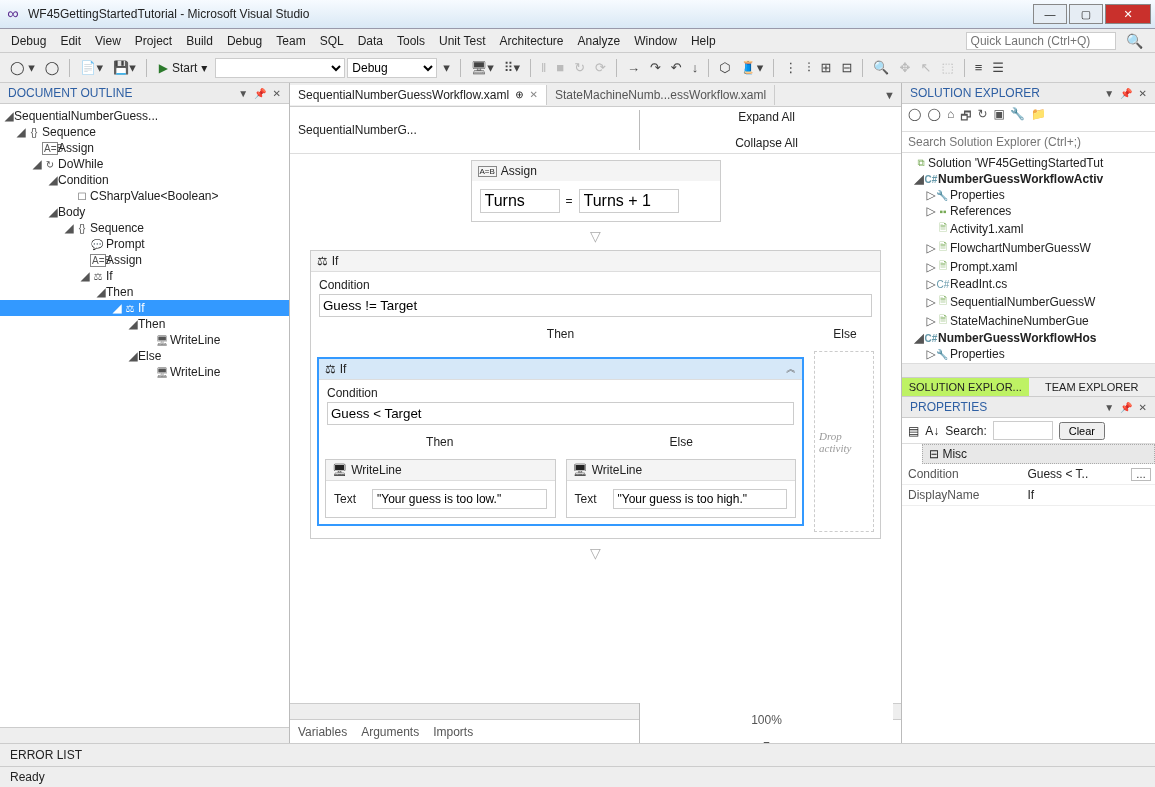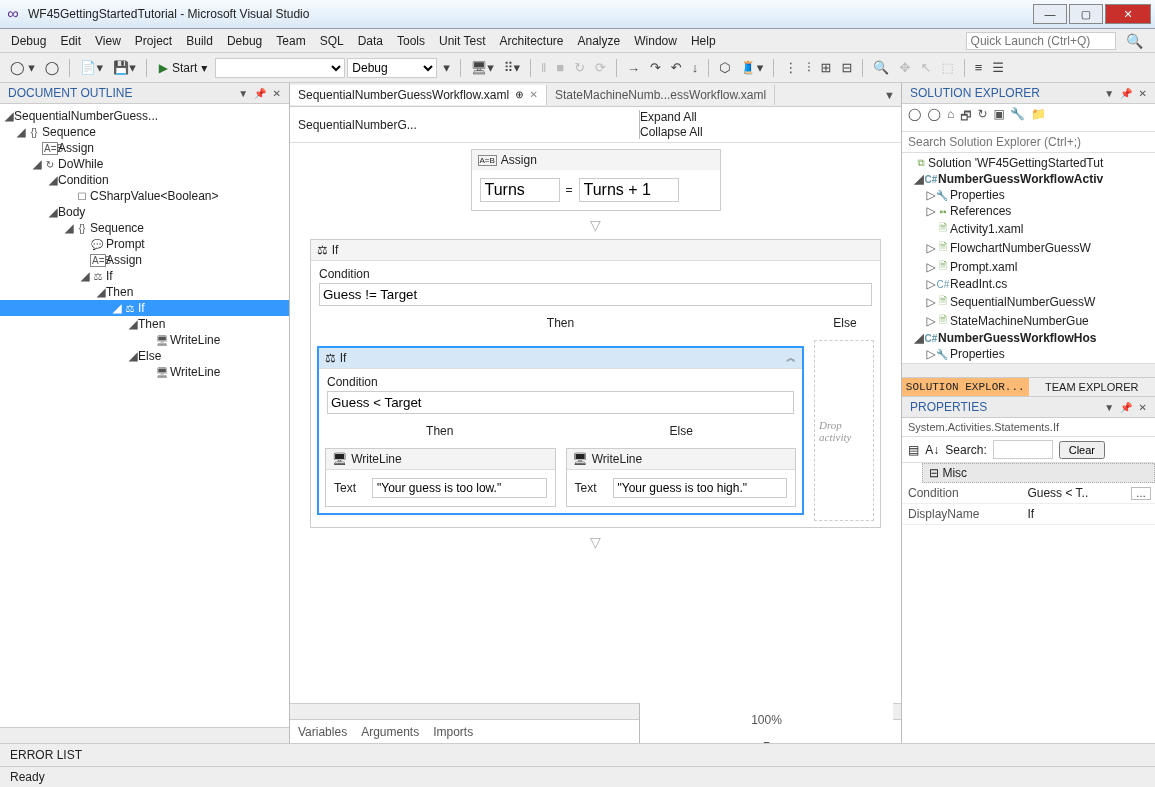--- a/index.html
+++ b/index.html
@@ -48,21 +48,21 @@
   .left-scroll{height:16px;background:#eee;border-top:1px solid #ccc;}
 
   
   .center { flex:1; display:flex; flex-direction:column; min-width:0; background:#fff;}
   .tabs { display:flex; align-items:center; height:24px; border-bottom:1px solid #ccc; background:#eee; font-size:12px;}
   .tab { padding:3px 8px; background:#fff; border-right:1px solid #ccc; display:flex; align-items:center; gap:6px; cursor:pointer;}
   .tab.inactive{background:#eee; color:#555;}
   .tab .x{color:#888; font-size:10px;}
   .tabs .pins{margin-left:auto; padding-right:6px; color:#555; font-size:11px; display:flex; gap:8px;}
   .crumb{display:flex; align-items:center; padding:3px 8px; border-bottom:1px solid #ddd; font-size:12px;}
-  .crumb .right{margin-left:auto; display:flex; gap:1px; cursor:pointer;}
+  .crumb .right{margin-left:auto; display:flex; gap:12px; cursor:pointer;align-items:center;}
   .designer{flex:1; overflow:auto; background:#fff; position:relative; padding:6px 20px;}
   .assign-box{border:1px solid #ccc; width:250px; margin:0 auto 6px; background:#fff;}
   .act-header{background:#f4f4f4; padding:3px 6px; font-size:12px; display:flex; align-items:center; gap:4px;}
   .act-body{padding:8px; display:flex; gap:6px; align-items:center;}
   .act-body input{border:1px solid #ccc; padding:2px 4px; font-size:16px;}
   .connector{text-align:center; color:#aaa; font-size:14px; margin:2px 0;}
   .if-outer{border:1px solid #ccc; margin:6px 0;}
   .if-outer .act-header{border-bottom:1px solid #ddd;}
   .if-cond{padding:6px 8px;}
   .if-cond .lbl{font-size:12px; margin-bottom:2px;}
@@ -89,21 +89,21 @@
   .search-se{border-bottom:1px solid #ddd;}
   .search-se input{width:100%; border:none; padding:3px 6px; font-size:12px; color:#777;}
   .se-tree{flex:0 0 auto; overflow:auto; font-size:12px; padding:2px 0; max-height:210px;}
   .se-row{display:flex; align-items:center; padding:1px 2px; white-space:nowrap; cursor:pointer;}
   .se-row .tw{width:10px; text-align:center; color:#555;}
   .se-row .ico{width:14px; font-size:10px; text-align:center; color:#7a5;}
   .se-row.bold{font-weight:700;}
   .se-scroll{height:14px; background:#eee; border-top:1px solid #ddd;}
   .bottom-tabs{display:flex; border-top:1px solid #ccc; font-size:11px;}
   .bottom-tabs div{flex:1; padding:3px; text-align:center; background:#eee; cursor:pointer;}
-  .bottom-tabs div.active{background:#fdba74;font-family:Liberation Mono, monospace;}
+  .bottom-tabs div.active{background:#bef264;}
   .props{border-top:1px solid #ccc; display:flex; flex-direction:column; flex:1;}
   .props-sub{padding:3px 6px; color:#555; font-size:11px; border-bottom:1px solid #ddd;}
   .props-toolbar{display:flex; align-items:center; gap:6px; padding:3px 6px; border-bottom:1px solid #ddd; font-size:12px;}
   .props-toolbar input{border:1px solid #ccc; width:60px;}
   .props-toolbar button{font-size:11px; padding:1px 8px;}
   .props-cat{background:#e8e8e8; border:1px dotted #aaa; padding:2px 6px; font-size:12px;margin-left:20px;}
   .props-grid{font-size:12px;}
   .props-grid .prow{display:flex; border-bottom:1px solid #eee;}
   .props-grid .pk{width:48%; padding:3px 6px; color:#555;}
   .props-grid .pv{flex:1; padding:3px 4px; display:flex; align-items:center;}
@@ -491,21 +491,20 @@
 
     <div class="props">
       <div class="panel-title">
         <span>PROPERTIES</span>
         <span class="pins">
             <span>▼</span>
             <span>📌</span>
             <span>✕</span>
           </span>
       </div>
-      <div class="props-sub">System.Activities.Statements.If</div>
       <div class="props-toolbar">
         <span>▤</span>
         <span>A↓</span>
         <span>Search:</span>
         <input style="">
         <button>Clear</button>
       </div>
       <div class="props-cat">⊟ <span>Misc</span></div>
       <div class="props-grid">
         <div class="prow">

